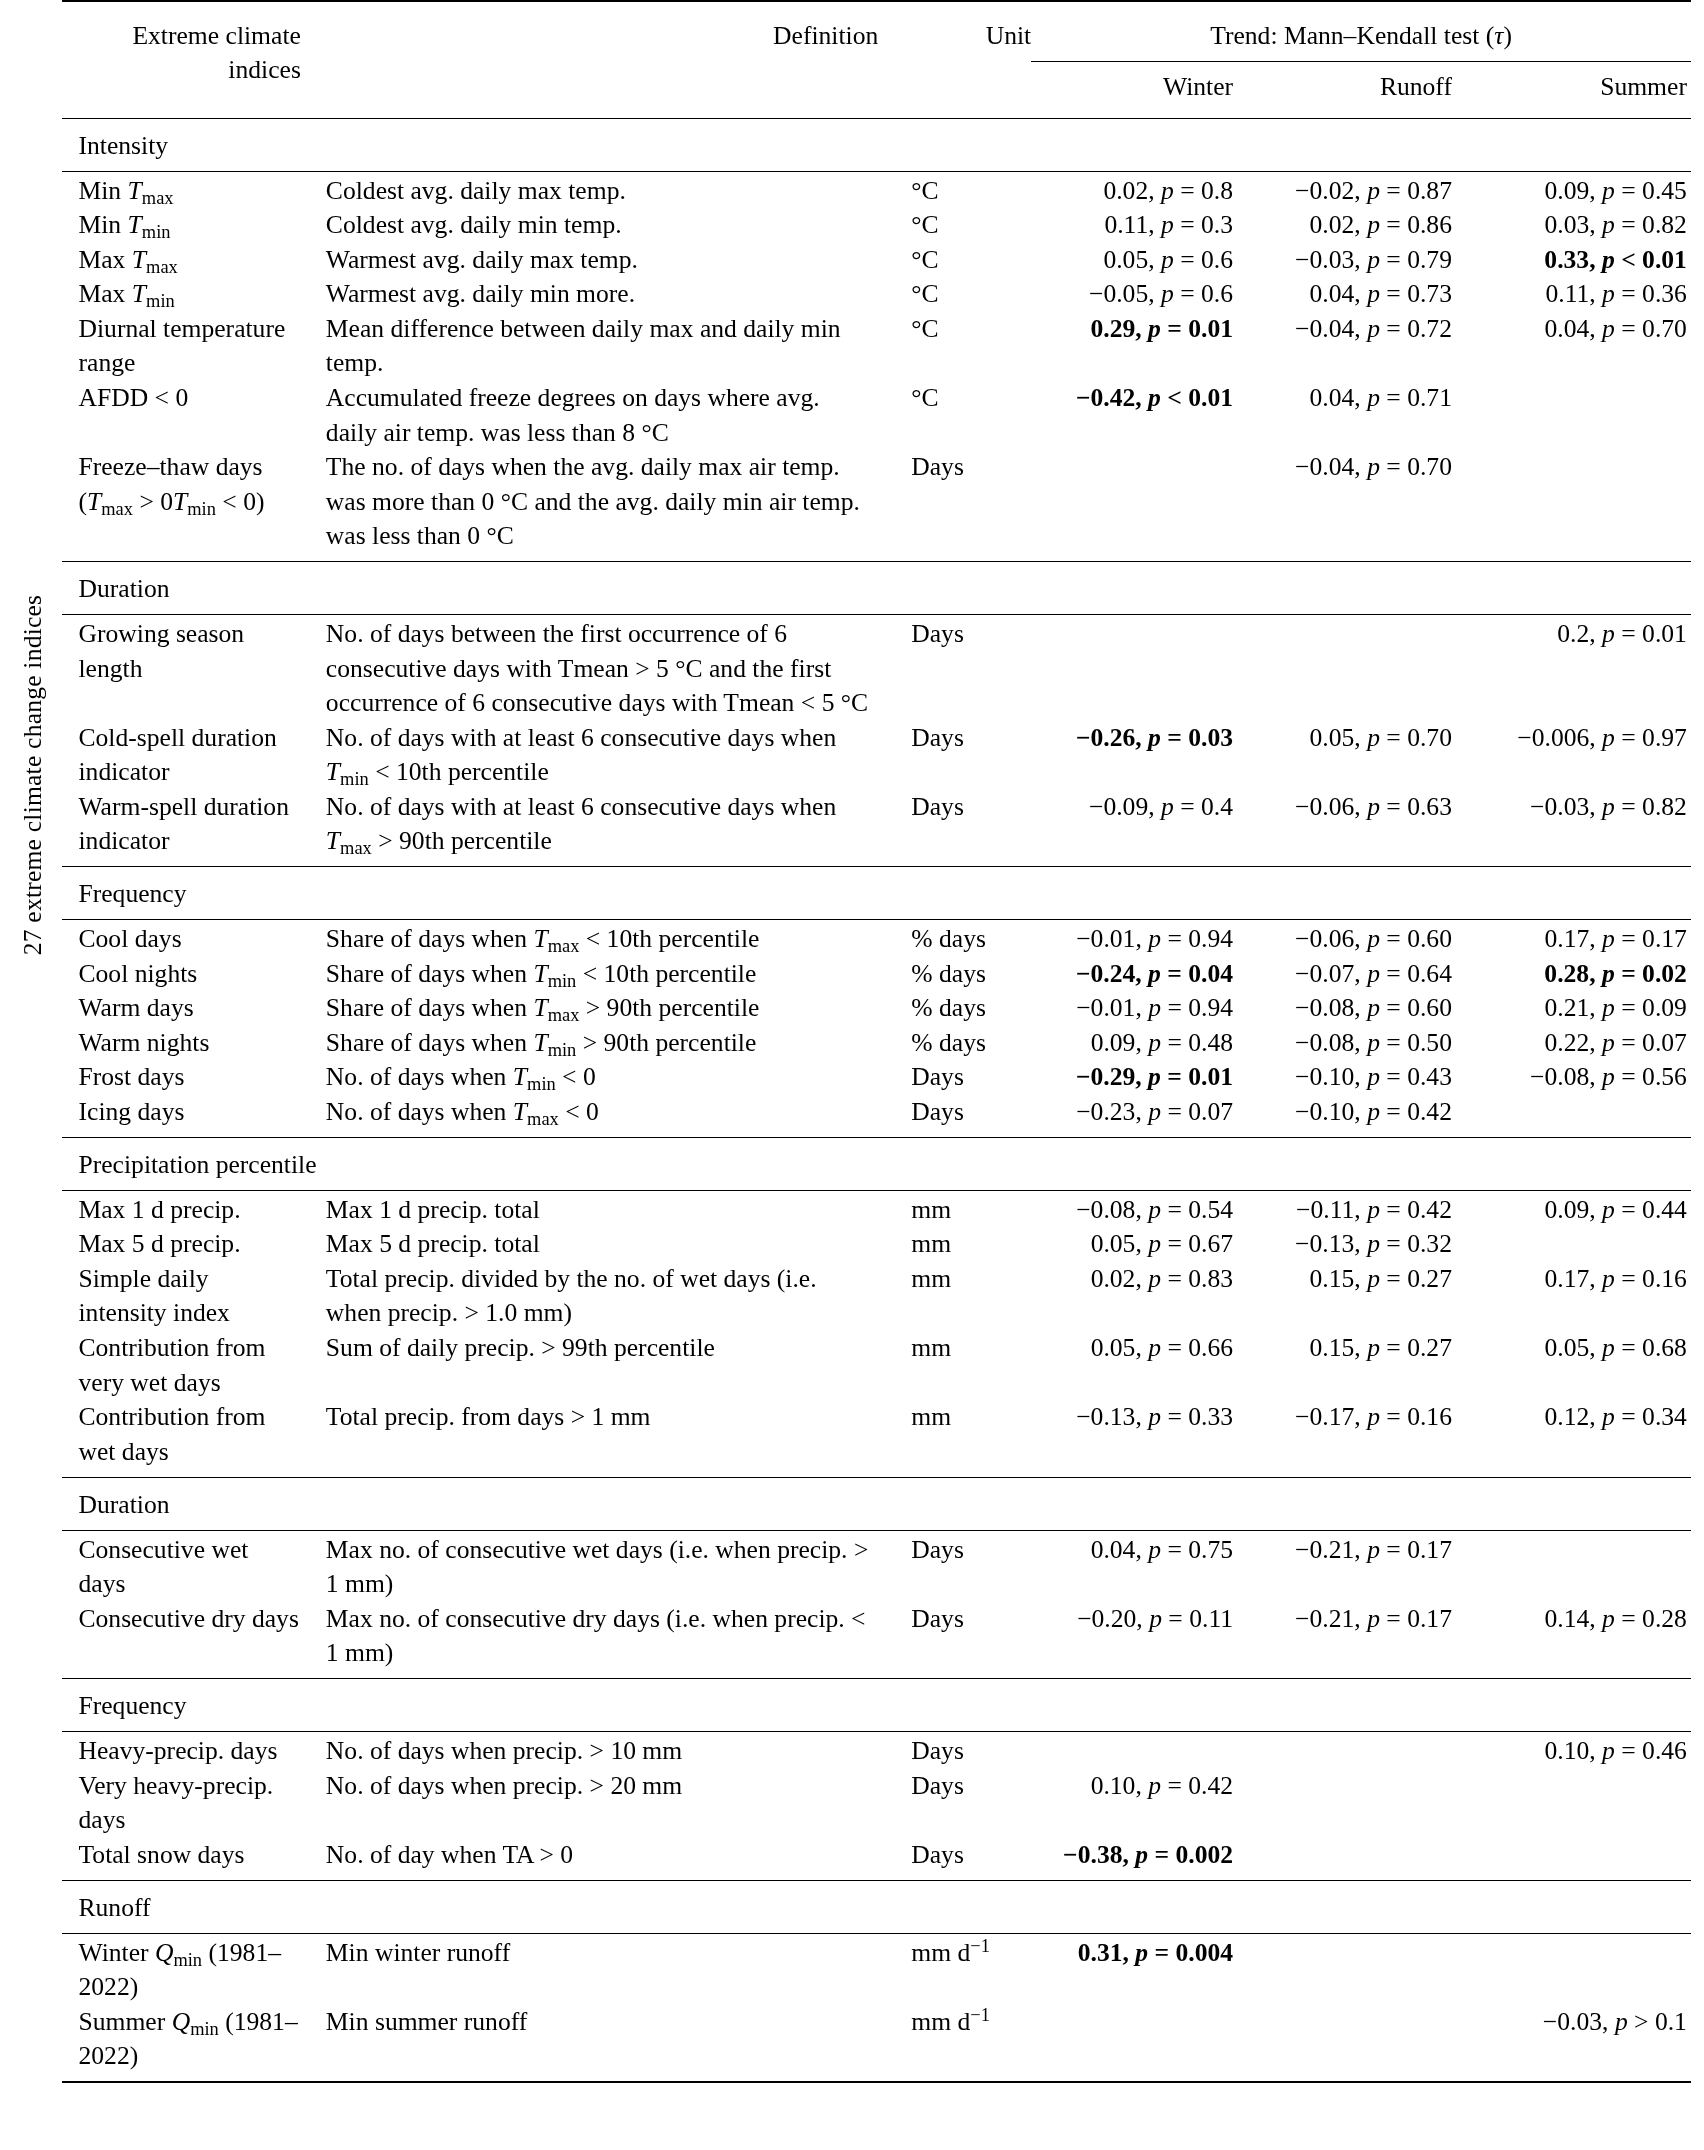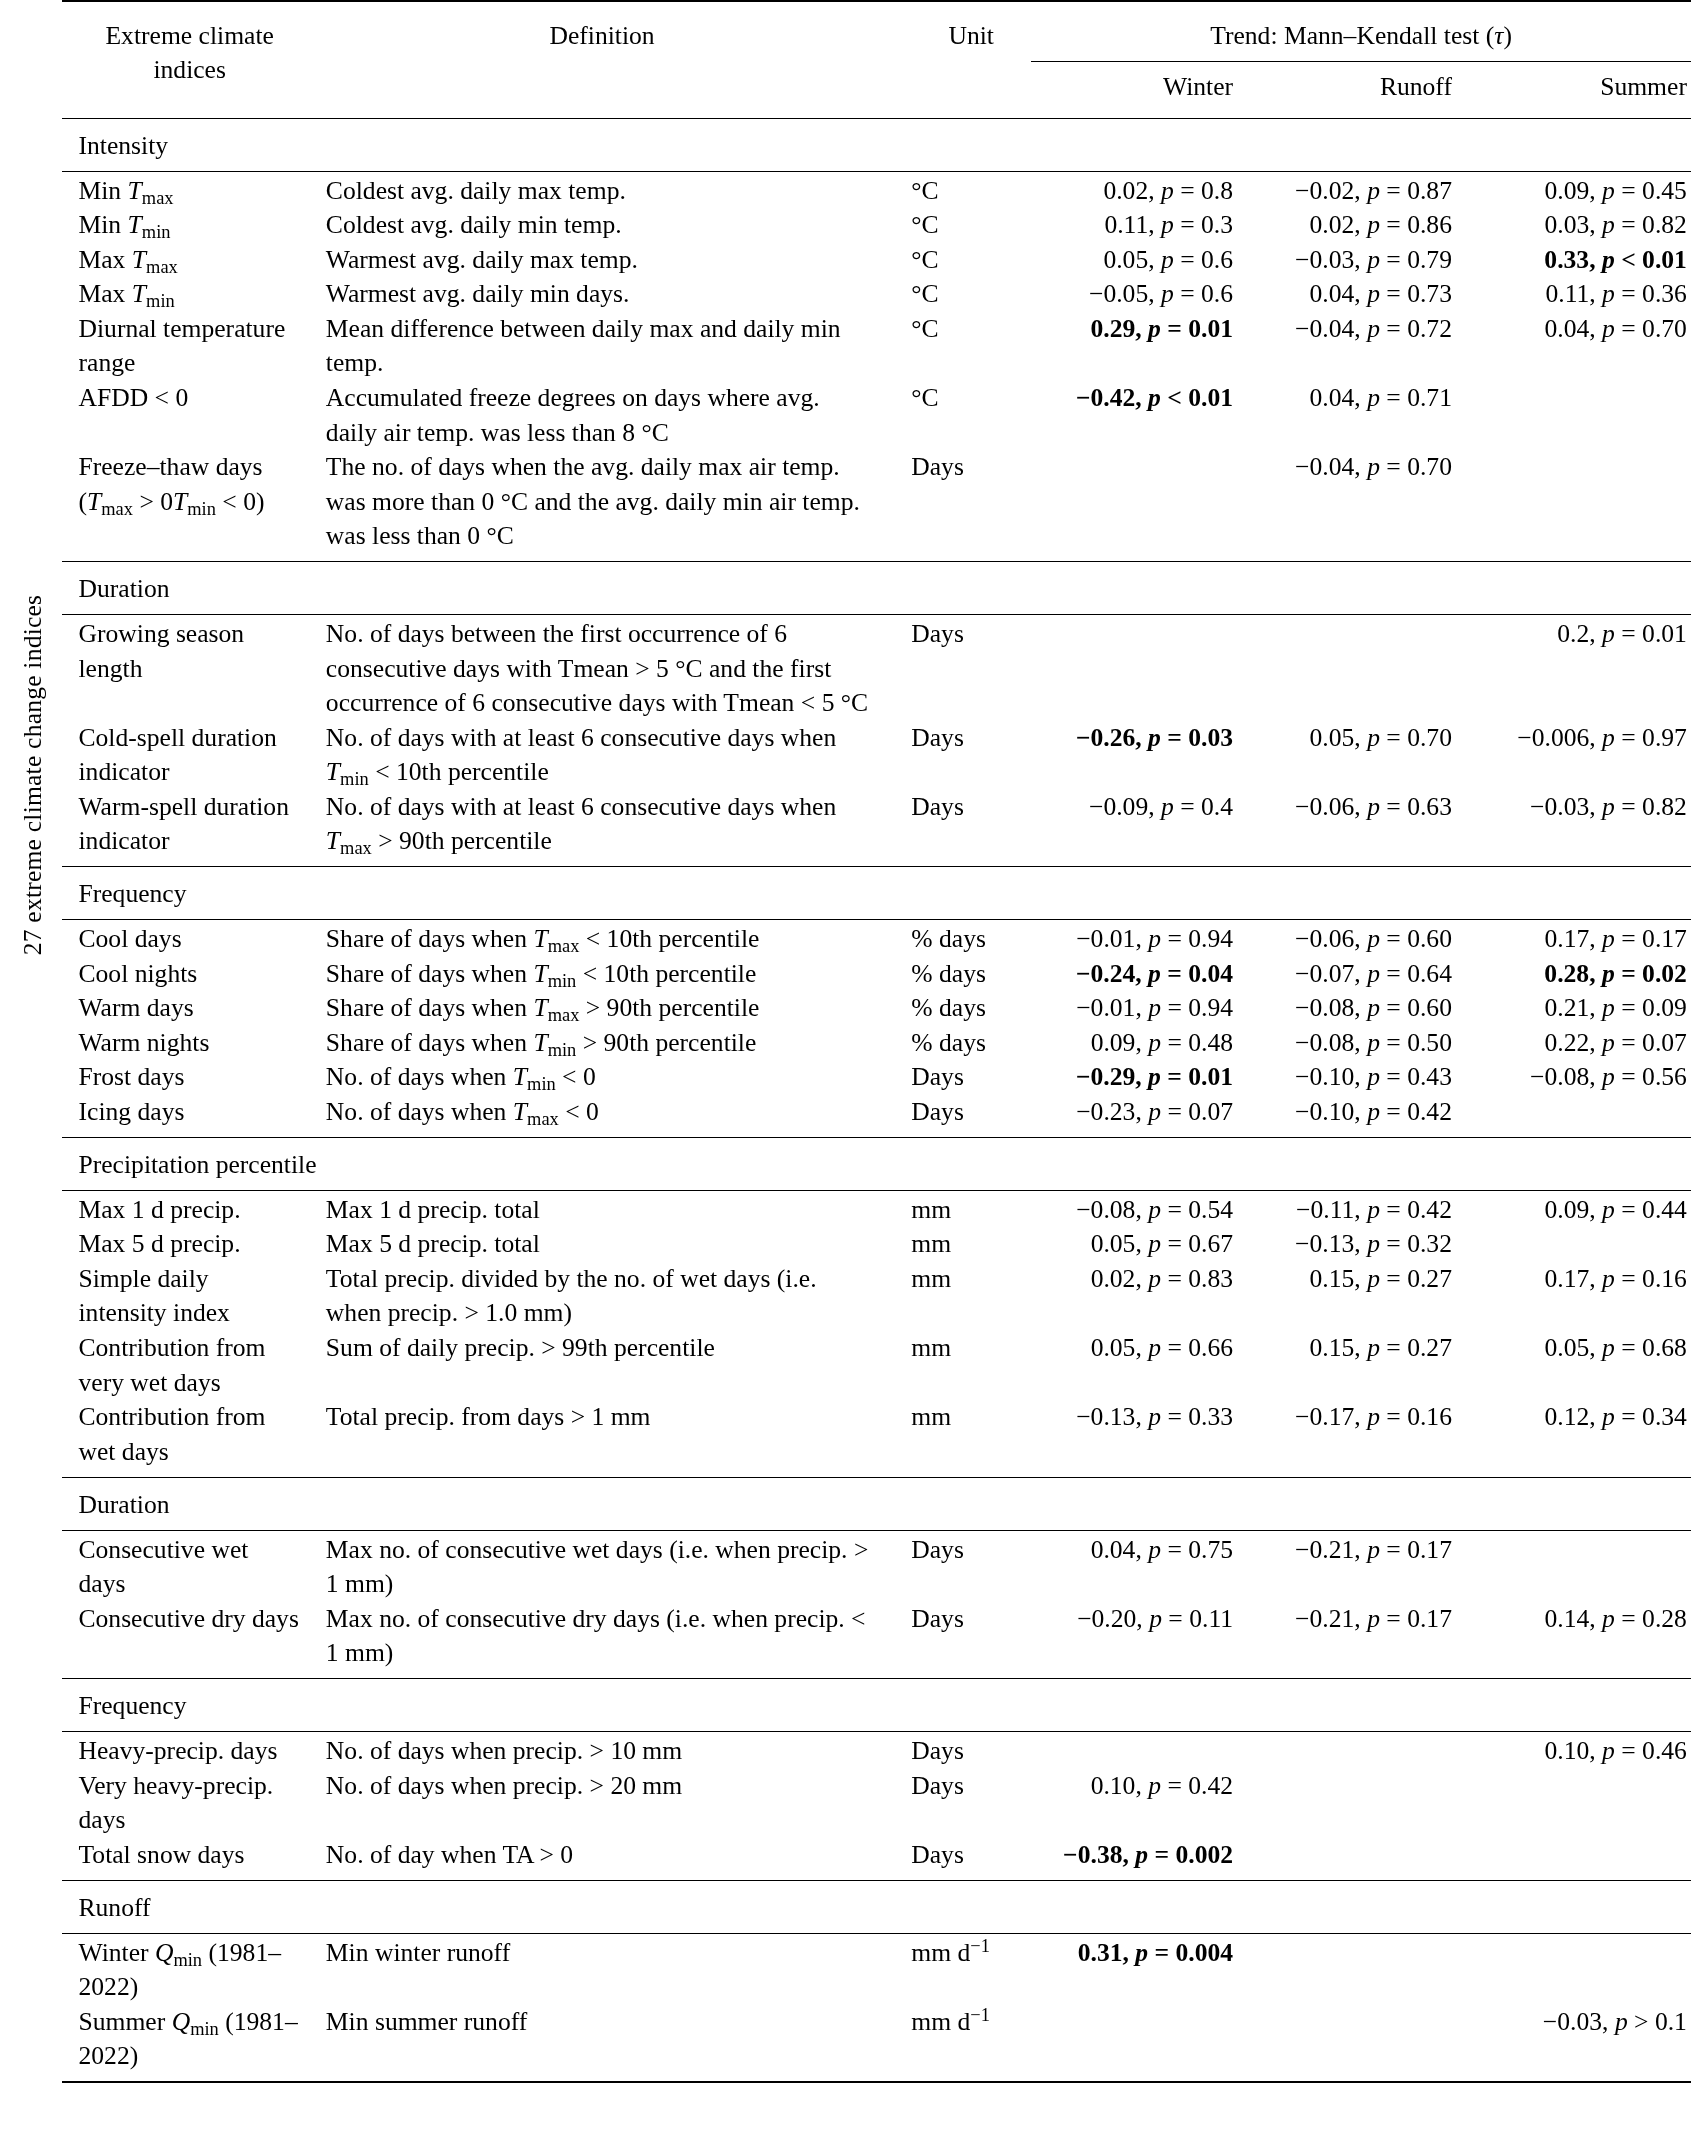--- a/index.html
+++ b/index.html
@@ -16,21 +16,21 @@
   }
   table.climate{
     position:absolute;left:62px;top:0;
     width:1629px;border-collapse:collapse;
     font-size:25.6px;line-height:1.35;
     border-top:2.5px solid #000;border-bottom:2.5px solid #000;
   }
   col.c1{width:264px;} col.c2{width:586px;} col.c3{width:120px;}
   col.c4{width:206px;} col.c5{width:219px;} col.c6{width:235px;}
   thead{border-bottom:1.6px solid #000;}
-  thead th{font-weight:normal;text-align:center;vertical-align:top;padding:16.5px 0 0 0;}
+  thead th{font-weight:normal;text-align:right;vertical-align:top;padding:16.5px 0 0 0;}
   thead th.h-indices{padding-left:16.5px;padding-right:25px;}
   thead th.h-def{padding-right:33px;}
   th.trend-th{text-align:center;border-bottom:1.6px solid #000;padding-bottom:8px;}
   th.season{text-align:right;padding:8.2px 4.1px 13px 0;}
   td{vertical-align:top;padding:0;}
   td.section-title{
     border-top:1.6px solid #000;border-bottom:1.6px solid #000;
     padding:10px 0 7.4px 16.5px;
   }
   td.col-index{padding-left:16.5px;padding-right:25px;}
@@ -93,21 +93,21 @@
       <tr>
         <td class="col-index">Max <i>T</i><sub>max</sub></td>
         <td class="col-def">Warmest avg. daily max temp.</td>
         <td class="col-unit">°C</td>
         <td class="col-num">0.05, <i>p</i> = 0.6</td>
         <td class="col-num">−0.03, <i>p</i> = 0.79</td>
         <td class="col-num"><b>0.33, <i>p</i> &lt; 0.01</b></td>
       </tr>
       <tr>
         <td class="col-index">Max <i>T</i><sub>min</sub></td>
-        <td class="col-def">Warmest avg. daily min days.</td>
+        <td class="col-def">Warmest avg. daily min more.</td>
         <td class="col-unit">°C</td>
         <td class="col-num">−0.05, <i>p</i> = 0.6</td>
         <td class="col-num">0.04, <i>p</i> = 0.73</td>
         <td class="col-num">0.11, <i>p</i> = 0.36</td>
       </tr>
       <tr>
         <td class="col-index">Diurnal temperature range</td>
         <td class="col-def">Mean difference between daily max and daily min temp.</td>
         <td class="col-unit">°C</td>
         <td class="col-num"><b>0.29, <i>p</i> = 0.01</b></td>

